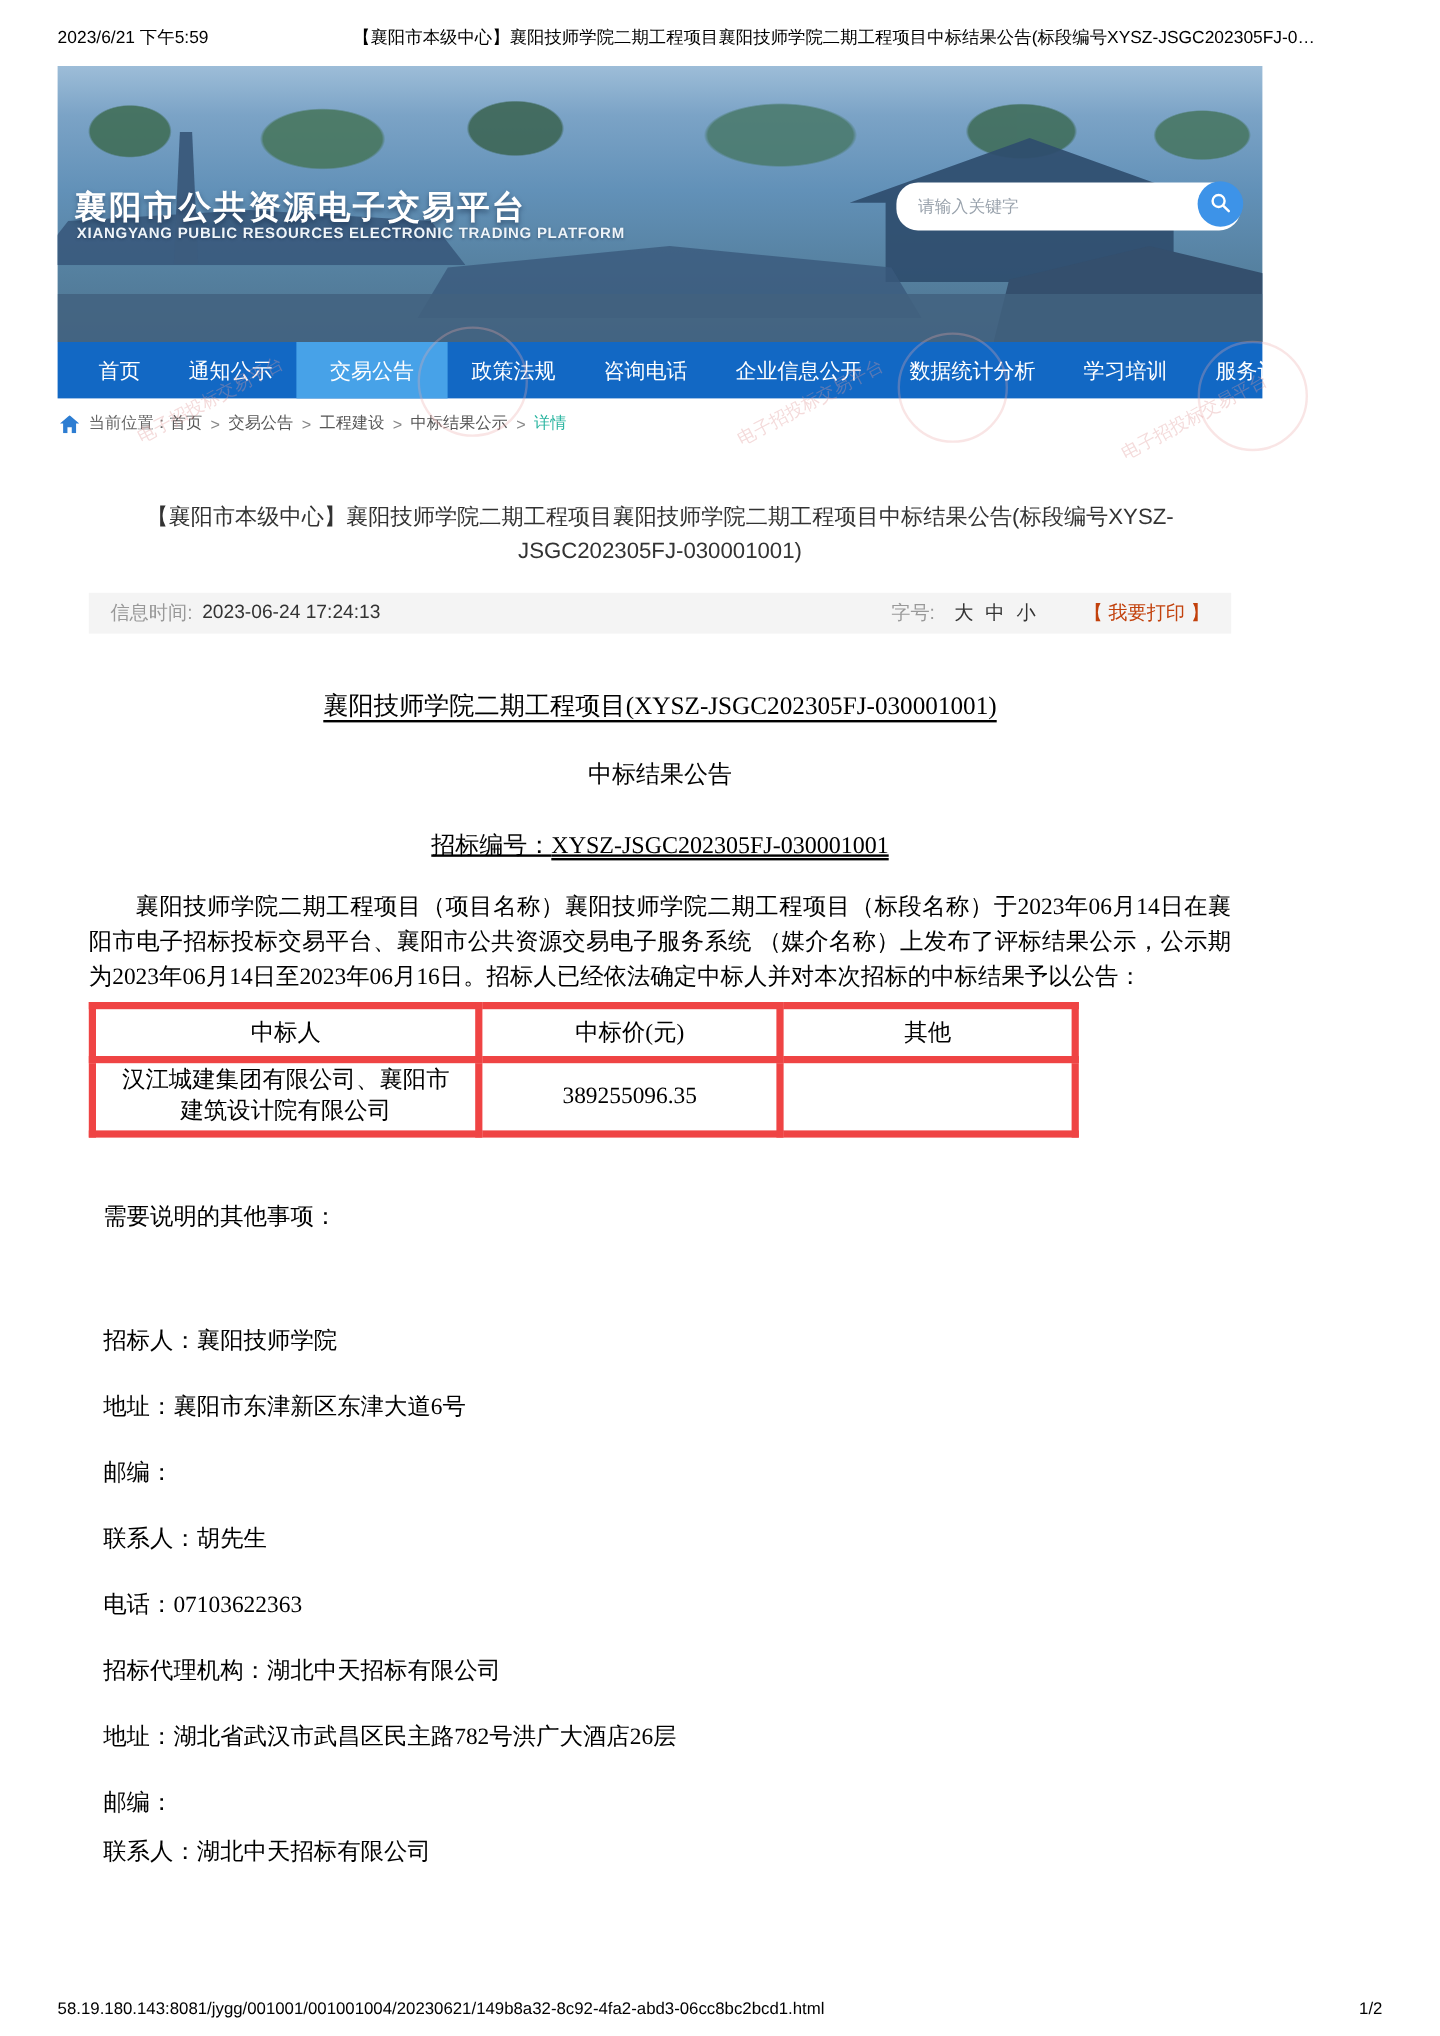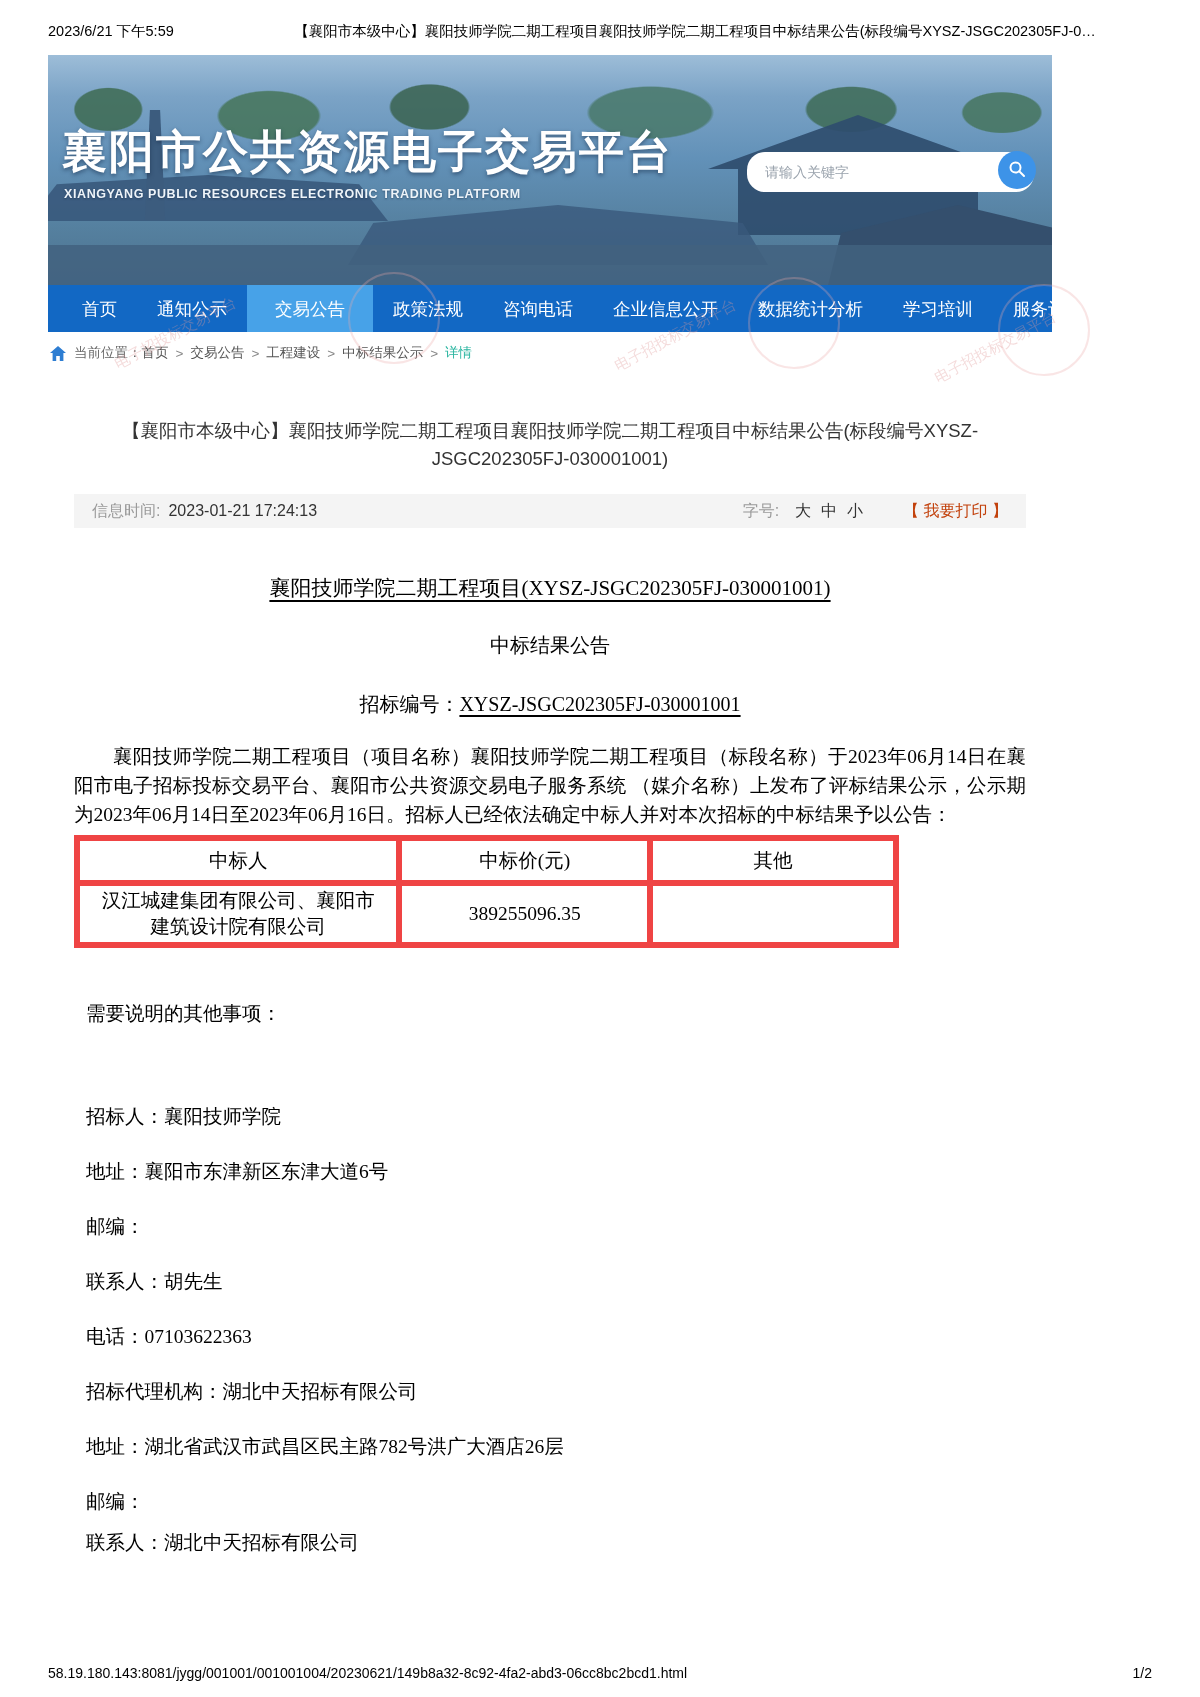--- a/index.html
+++ b/index.html
@@ -32,21 +32,21 @@
       radial-gradient(110px 46px at 60% 62%, #49796a 55%, transparent 58%),
       radial-gradient(80px 40px at 80% 58%, #3e6b56 55%, transparent 58%),
       radial-gradient(70px 36px at 95% 62%, #46755e 55%, transparent 58%); }
   .roof { position:absolute; background:#39597c; }
   .roof.r1 { left:-20px; top:120px; width:360px; height:46px; clip-path:polygon(0 100%,8% 20%,50% 0,92% 20%,100% 100%); opacity:.9; }
   .roof.r2 { left:300px; top:150px; width:420px; height:60px; clip-path:polygon(0 100%,6% 30%,50% 0,94% 30%,100% 100%); opacity:.8; }
   .roof.r3 { left:660px; top:60px; width:300px; height:120px; background:#2f4d6e; clip-path:polygon(10% 100%,10% 45%,0 45%,50% 0,100% 45%,90% 45%,90% 100%); opacity:.92; }
   .roof.r4 { left:780px; top:150px; width:260px; height:80px; background:#344f6d; clip-path:polygon(0 100%,5% 35%,50% 0,95% 35%,100% 100%); }
   .roof.r5 { left:90px; top:55px; width:34px; height:110px; background:#3c5c7e; clip-path:polygon(20% 100%,35% 0,65% 0,80% 100%); }
   .roof.base { left:0; right:0; top:190px; width:1004px; height:40px; background:#42627f; opacity:.85; }
-  .site-title { position:absolute; left:14px; top:67px; color:#fff; font-size:45px; font-weight:bold;
+  .site-title { position:absolute; left:14px; top:100px; color:#fff; font-size:27px; font-weight:bold;
     letter-spacing:2px; text-shadow:0 2px 4px rgba(20,40,70,.55); }
   .site-subtitle { position:absolute; left:16px; top:132px; color:#eef4f9; font-size:12.5px; font-weight:bold;
     letter-spacing:.6px; text-shadow:0 1px 2px rgba(20,40,70,.5); }
   .search-box { position:absolute; right:18px; top:97px; width:287px; height:40px;
     background:#fff; border-radius:18px; display:flex; align-items:center; }
   .search-box input { border:none; outline:none; background:transparent; flex:1;
     padding:0 44px 0 18px; font-size:14px; color:#333; font-family:"Liberation Sans",sans-serif; }
   .search-box input::placeholder { color:#9aa3ad; }
   .search-btn { position:absolute; right:-2px; top:-1px; width:38px; height:38px; border:none;
     border-radius:50%; background:#3d93e8; cursor:pointer; display:flex; align-items:center; justify-content:center; }
@@ -75,21 +75,21 @@
   .info-bar .lab { color:#999; margin-right:8px; }
   .info-bar .val { color:#333; }
   .info-bar .right { margin-left:auto; display:flex; align-items:center; gap:6px; }
   .fsopt { color:#333; cursor:pointer; padding:0 2px; }
   .print-btn { color:#c2410c; cursor:pointer; margin-left:32px; }
   
   .article { width:952px; margin:0 auto; font-family:"Liberation Serif", serif; color:#000; }
   .art-heading { margin-top:46px; text-align:center; font-size:21px; }
   .art-heading span { text-decoration:underline; text-underline-offset:5px; }
   .art-subheading { margin-top:30px; text-align:center; font-size:20px; }
-  .bid-line { margin-top:32px; text-align:center; font-size:20px; }
+  .bid-line { margin-top:32px; text-align:center; font-size:20px;text-decoration:underline; }
   .bid-line .num { text-decoration:underline; text-underline-offset:4px; }
   .para { margin-top:24px; font-size:19.5px; line-height:29px; text-indent:2em; text-align:justify; }
   table.result { border-collapse:collapse; margin-top:6px; width:825px; }
   table.result th, table.result td { border:6px solid #ef4444; font-weight:normal;
     text-align:center; font-size:19.5px; font-family:"Liberation Serif",serif; }
   table.result th { height:45px; }
   table.result td { height:57px; line-height:26px; padding:2px 14px; }
   col.c1{width:325px;} col.c2{width:252px;} col.c3{width:248px;}
   .notes { margin-top:52px; padding-left:12px; font-size:19.5px; }
   .contacts { margin-top:76px; padding-left:12px; }
@@ -165,21 +165,21 @@
       <span class="bc-link">中标结果公示</span>
       <span class="sep">&gt;</span>
       <span class="bc-current">详情</span>
     </div>
   </div>
 
   <div class="page-title">【襄阳市本级中心】襄阳技师学院二期工程项目襄阳技师学院二期工程项目中标结果公告(标段编号XYSZ-JSGC202305FJ-030001001)</div>
 
   <div class="info-bar">
     <span class="lab">信息时间:</span>
-    <span class="val">2023-01-21 17:24:13</span>
+    <span class="val">2023-06-24 17:24:13</span>
     <span class="right">
       <span class="lab">字号:</span>
       <span class="fsopt">大</span>
       <span class="fsopt">中</span>
       <span class="fsopt">小</span>
       <span class="print-btn">【 我要打印 】</span>
     </span>
   </div>
 
   <div class="article">

